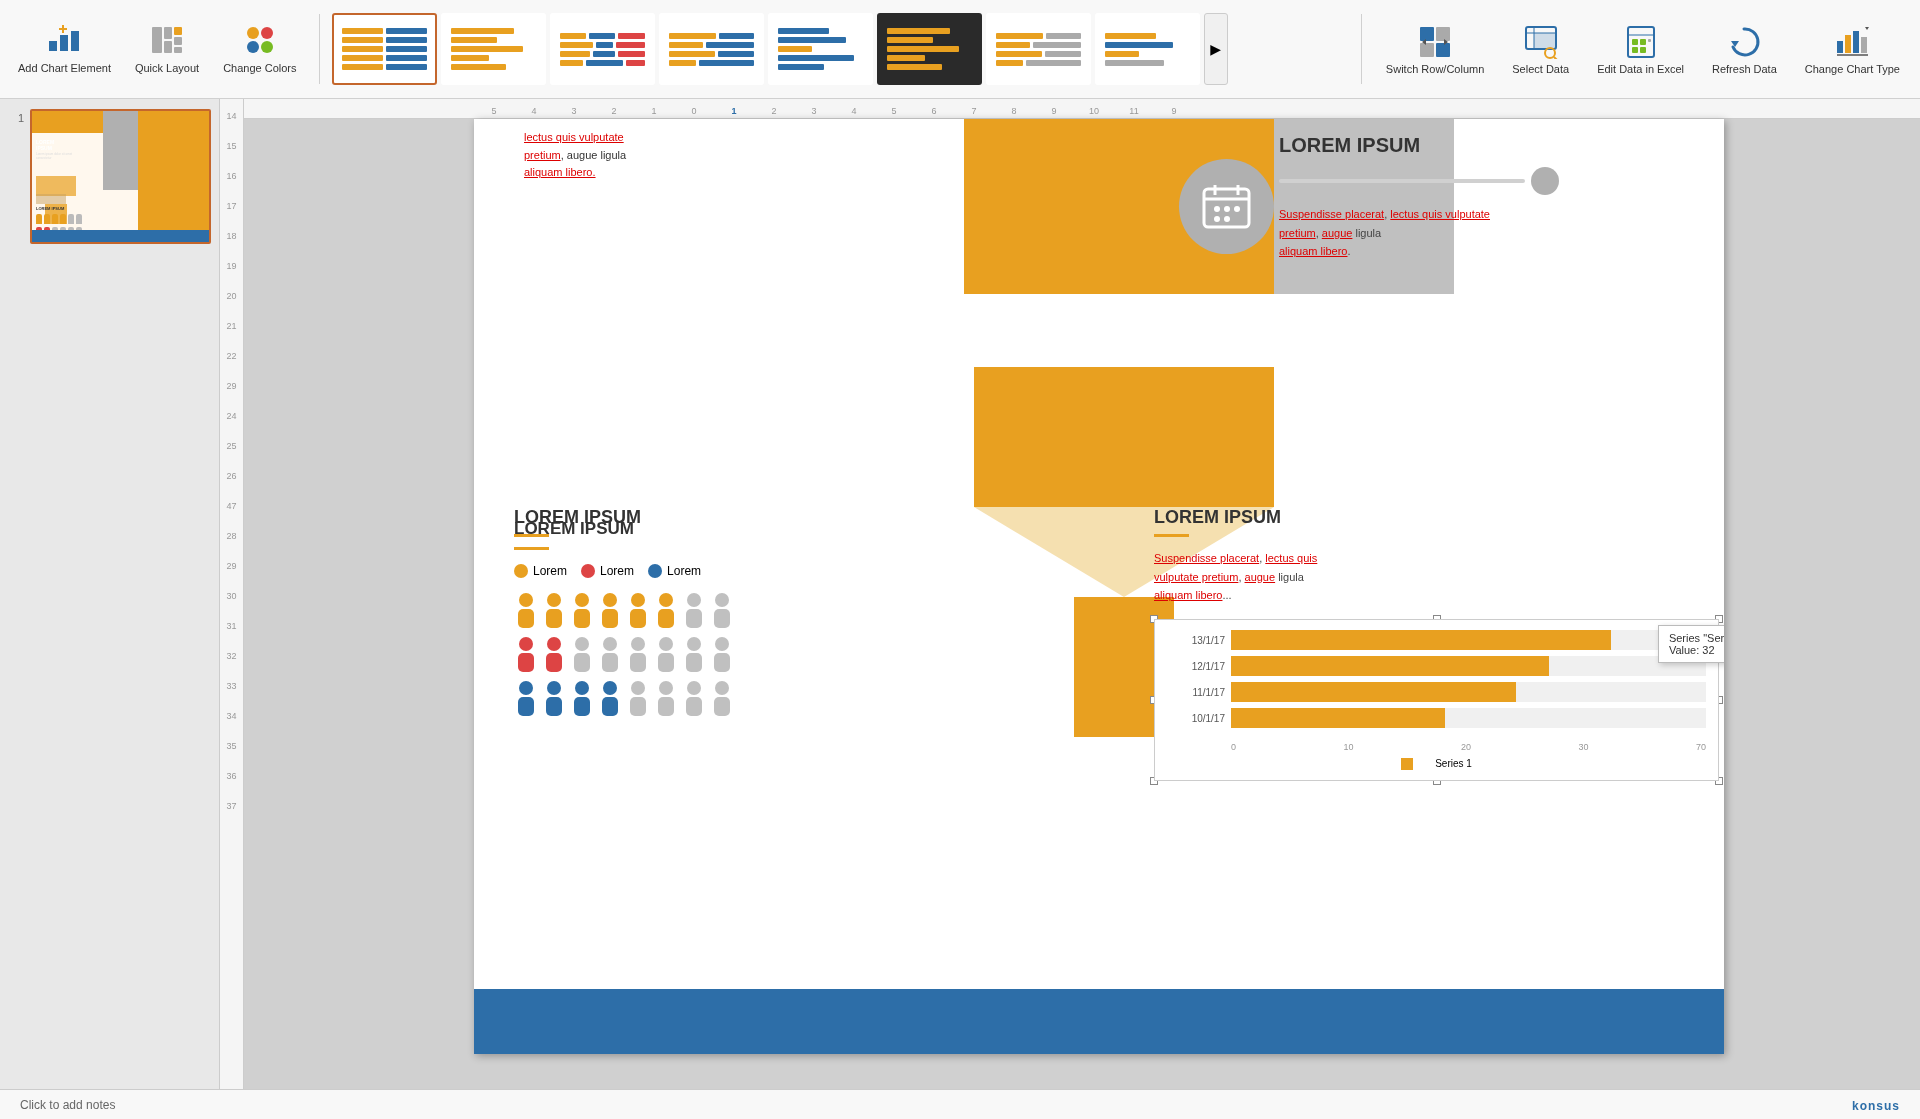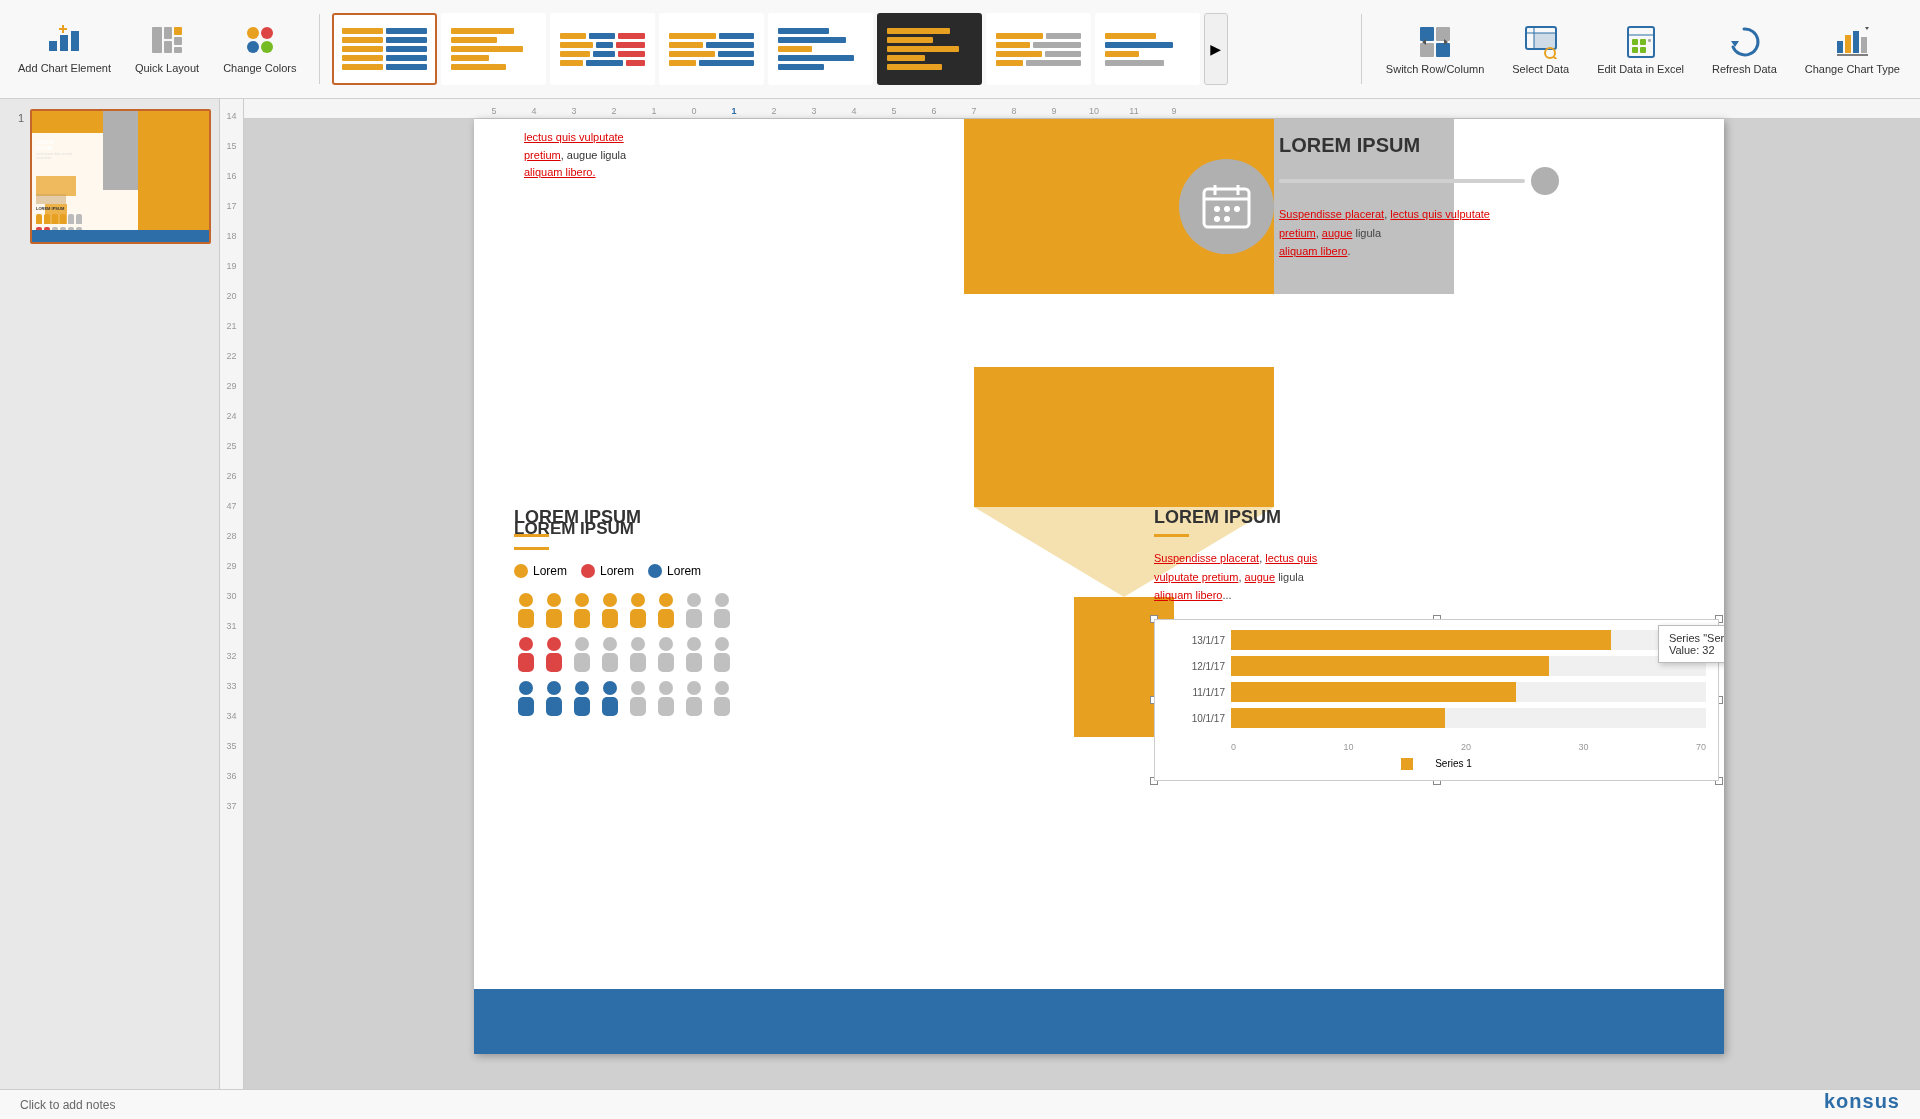--- a/index.html
+++ b/index.html
@@ -211,21 +211,21 @@
       padding-left: 20px;
       font-size: 12px;
       color: #666;
     }
 
     
     .konsus-brand {
       position: absolute;
       bottom: 6px;
       right: 20px;
-      font-size: 20px;
+      font-size: 12px;
       font-weight: bold;
       color: #2D6EA8;
       letter-spacing: 1px;
       margin-left: 7px;
     }
 
     
     .mini-slide { width: 100%; height: 100%; background: #fff8ee; position: relative; overflow: hidden; }
     .mini-header { height: 22px; background: #E8A020; width: 100%; }
     .mini-lorem { font-size: 5px; color: #333; font-weight: bold; }

